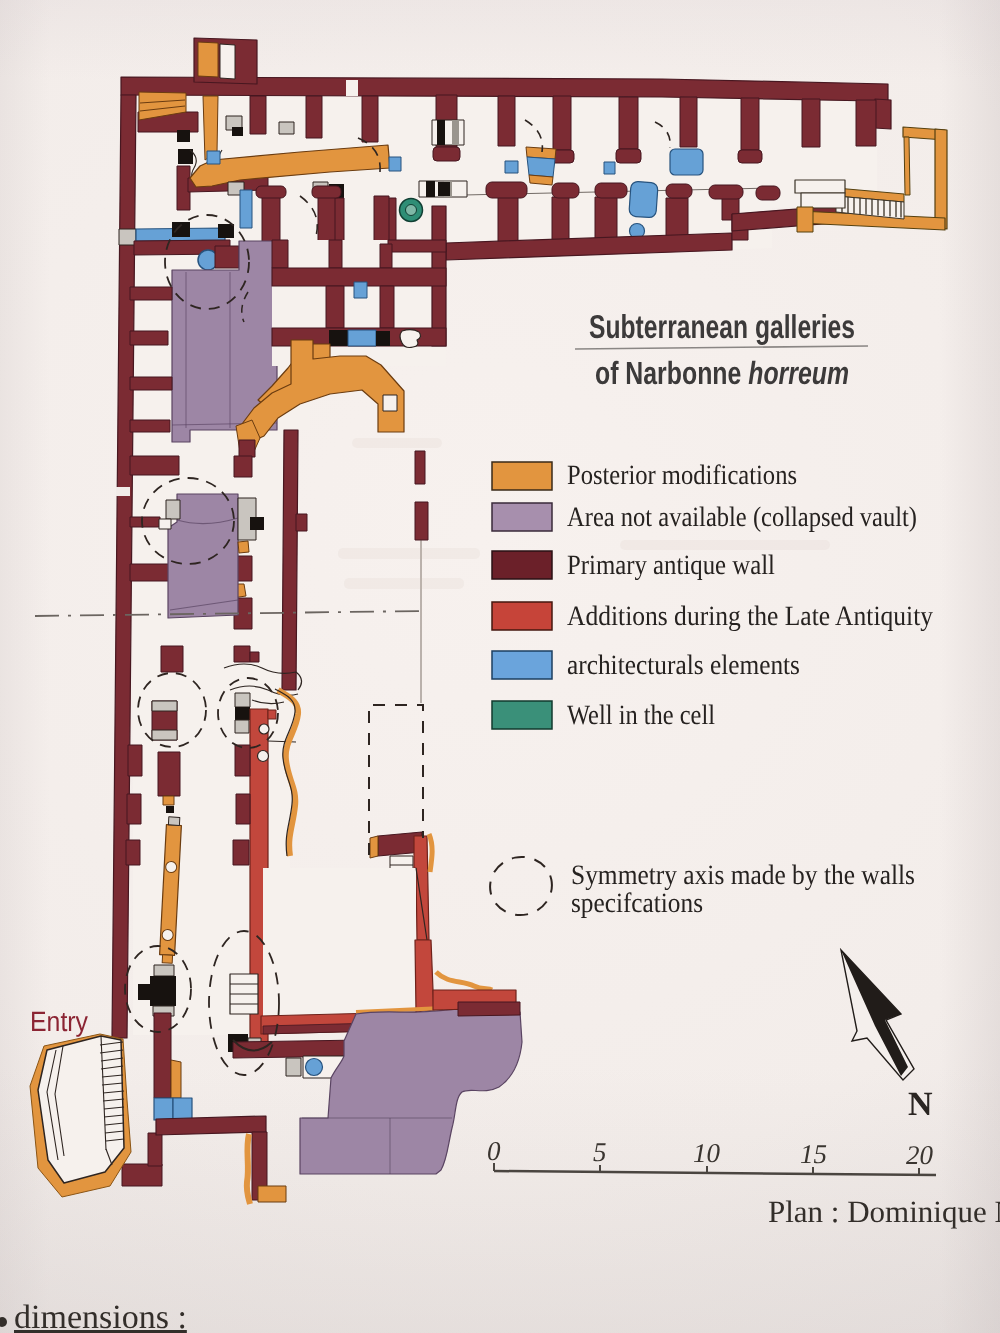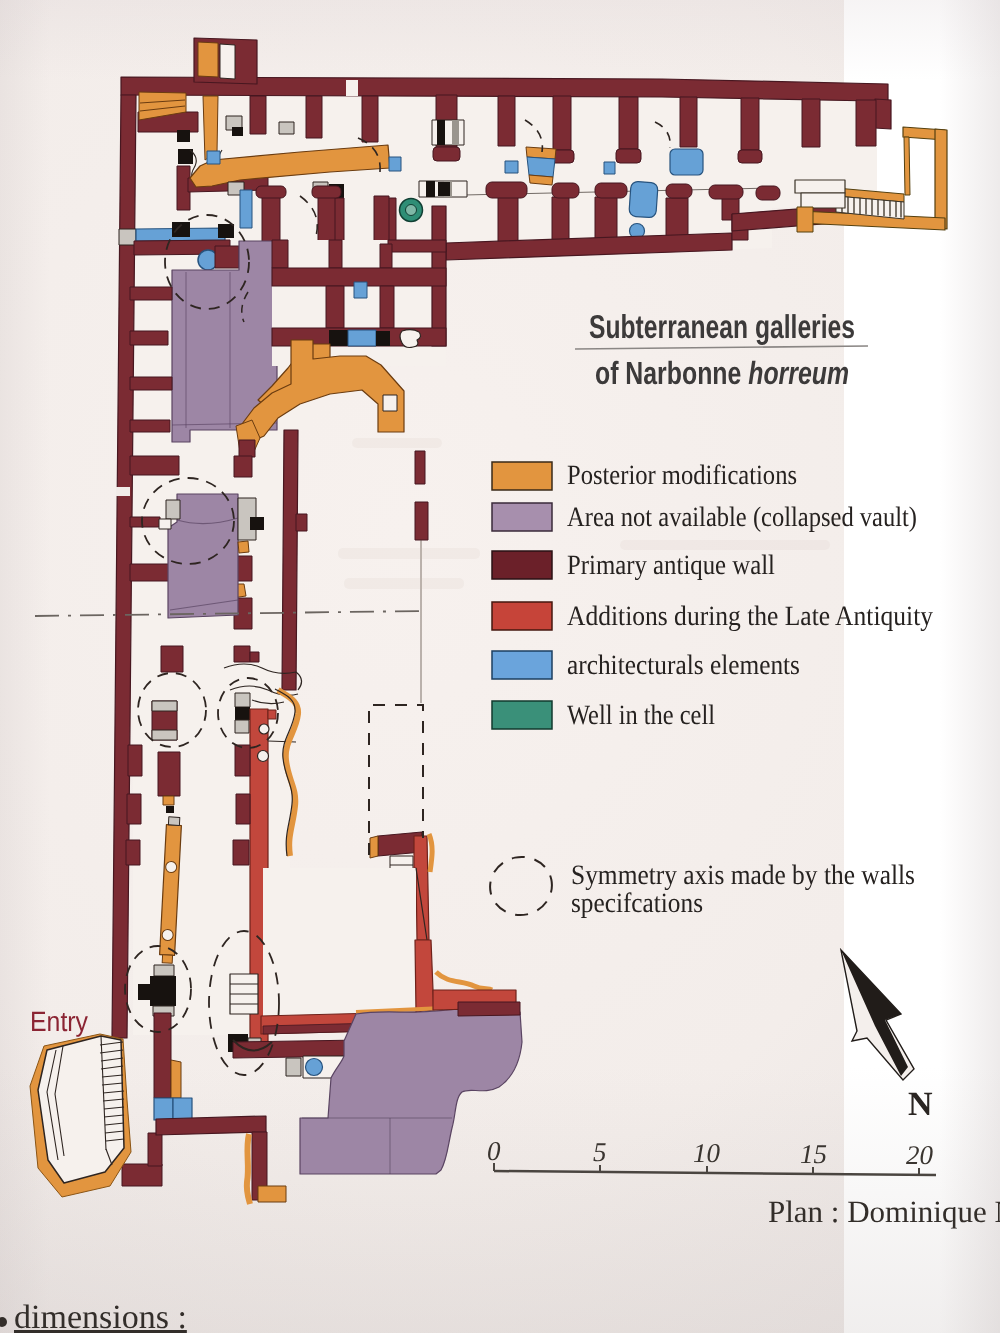--- a/index.html
+++ b/index.html
@@ -1,18 +1,18 @@
 <!DOCTYPE html>
 <html><head>
 <meta charset="utf-8">
 <style>
 html,body{margin:0;padding:0;}
 *{-webkit-font-smoothing:antialiased;text-rendering:geometricPrecision;}
 body{width:1000px;height:1333px;overflow:hidden;font-family:"Liberation Sans",sans-serif;}
-.page{position:relative;width:844px;height:1333px;
+.page{position:relative;width:1000px;height:1333px;
 background:
  radial-gradient(ellipse 120% 90% at 48% 40%, rgba(247,241,238,1) 0%, rgba(243,237,234,1) 55%, rgba(231,225,224,1) 100%),
  #f0eae7;}
 .shade{position:absolute;left:0;top:0;width:1000px;height:1333px;
 background:
  linear-gradient(180deg, rgba(215,205,208,0.22) 0%, rgba(215,205,208,0) 6%, rgba(215,205,208,0) 80%, rgba(198,190,188,0.26) 100%),
  linear-gradient(90deg, rgba(205,196,196,0.25) 0%, rgba(205,196,196,0) 5%, rgba(205,196,196,0) 94%, rgba(198,188,188,0.30) 100%);}
 svg{position:absolute;left:0;top:0;filter:blur(0.35px);}
 </style>
 </head>

